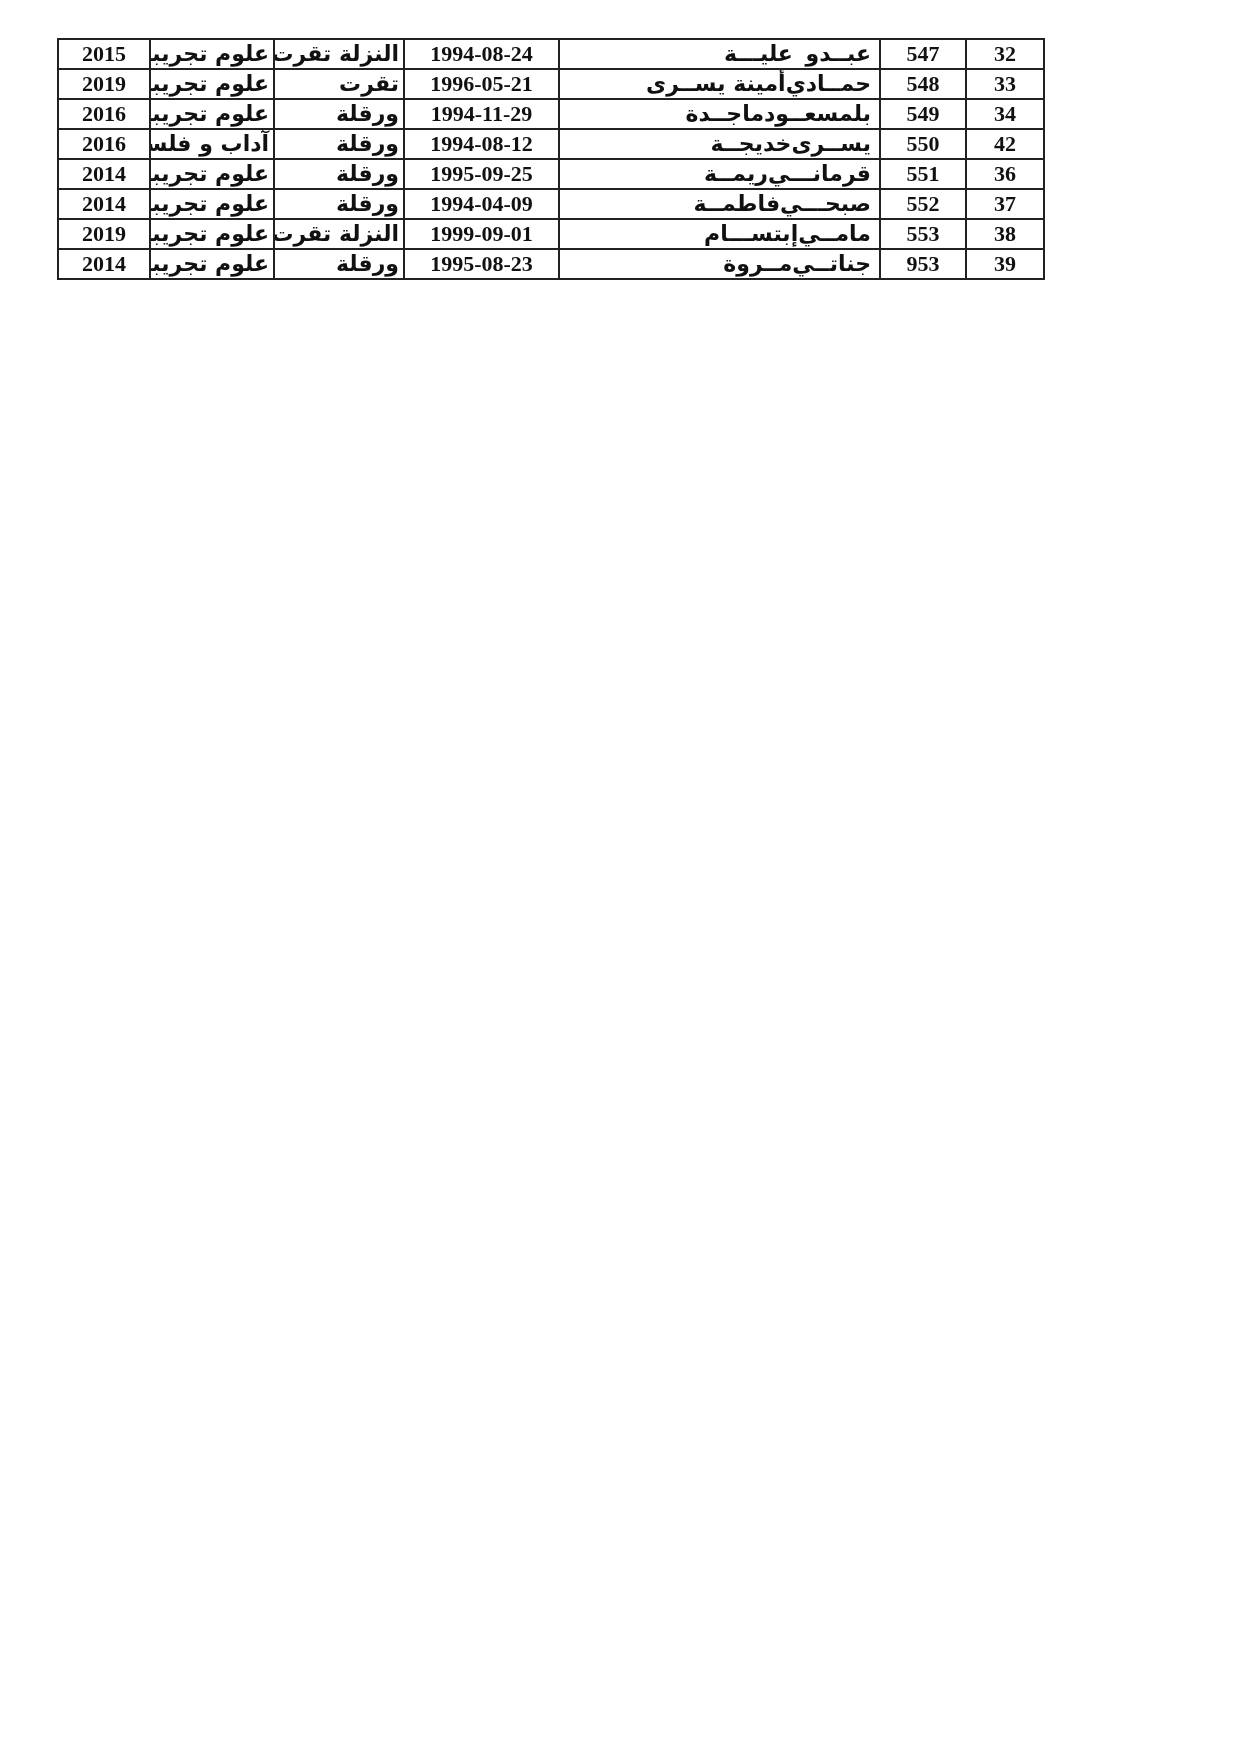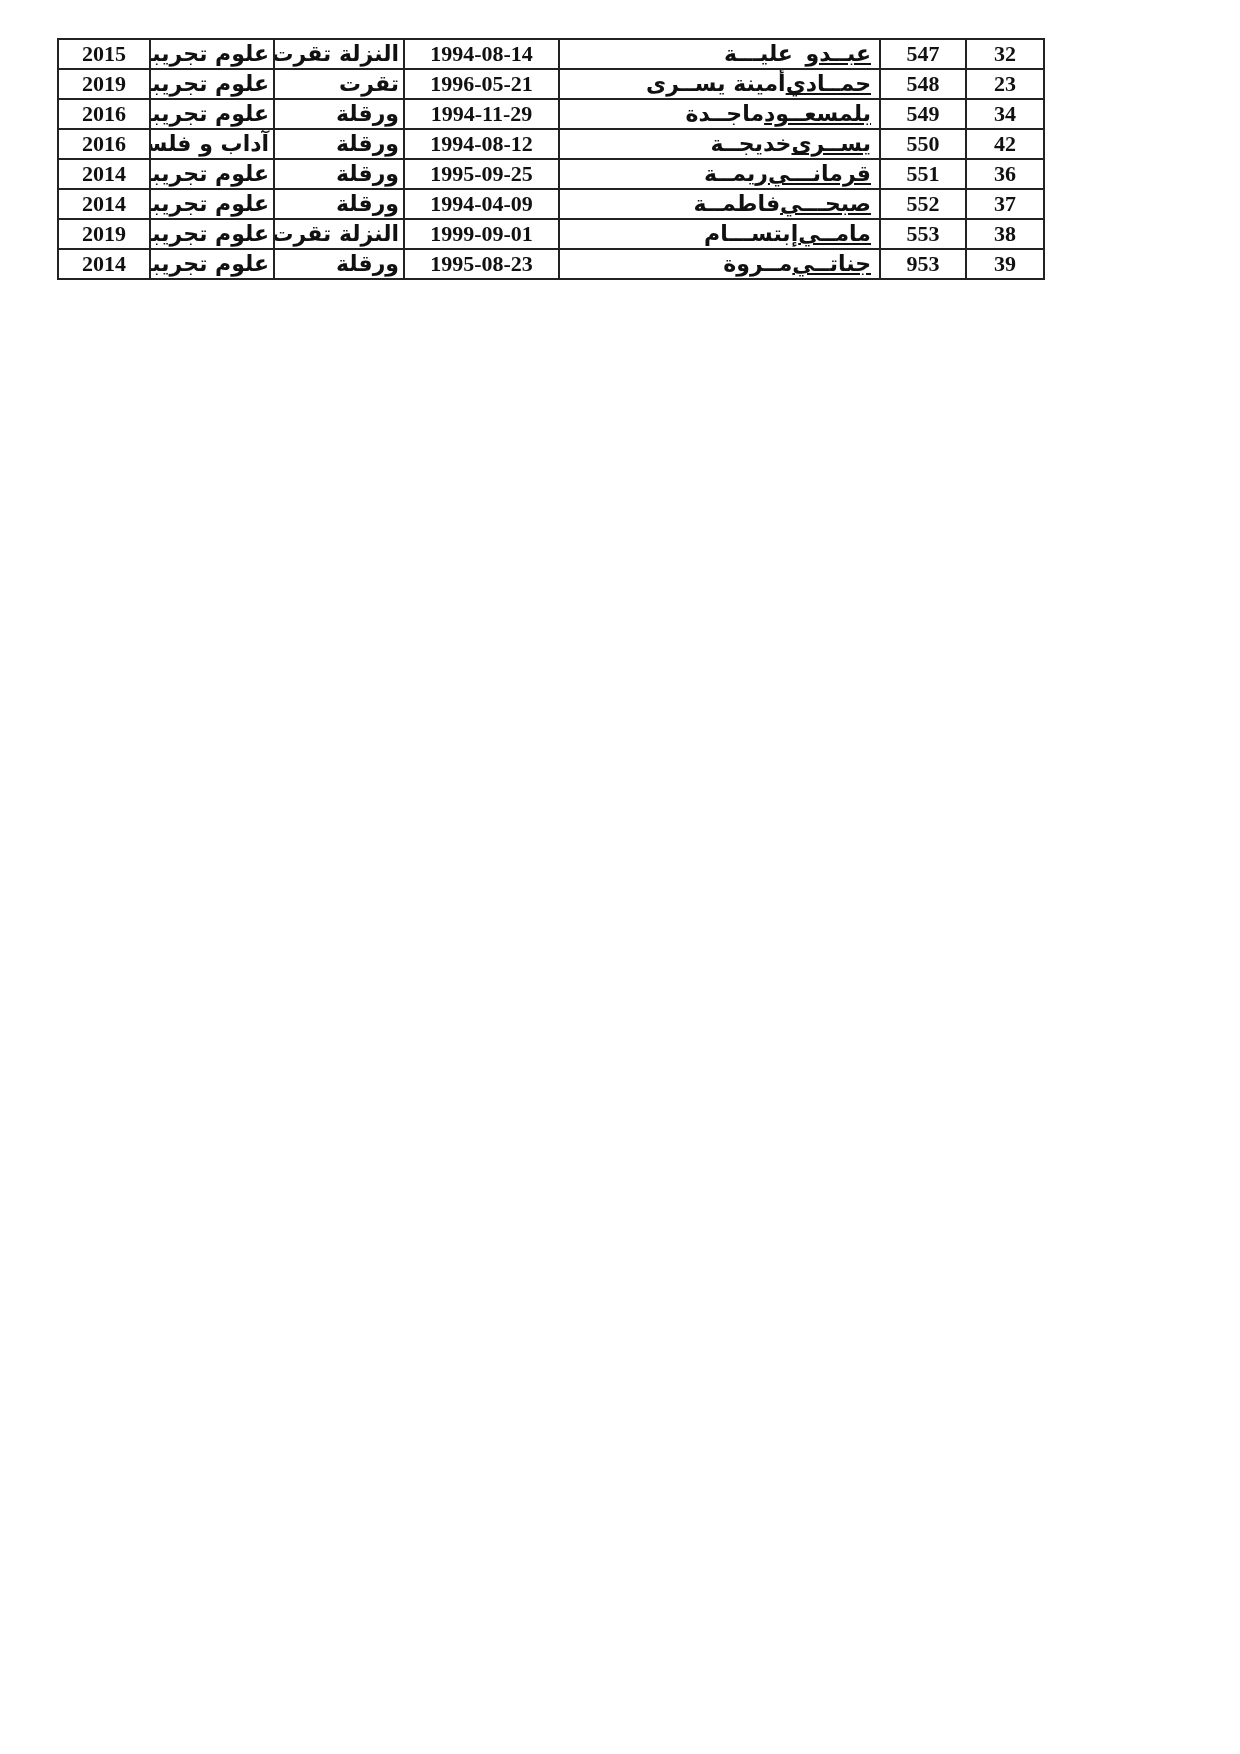--- a/index.html
+++ b/index.html
@@ -15,21 +15,21 @@
     border: 2px solid #222;
     height: 28px; padding: 0 4px;
     font-size: 22px; font-weight: bold; line-height: 28px;
     white-space: nowrap; overflow: hidden;
   }
   td.num { text-align: center; font-family: "Liberation Serif", serif; font-size: 23px; }
   td.ar { font-family: "DejaVu Sans", "Liberation Sans", sans-serif; font-size: 19px; direction: rtl; }
   td.ar.right { text-align: right; }
   td.name { direction: rtl; font-family: "DejaVu Sans", "Liberation Sans", sans-serif; font-size: 19px; padding: 0; }
   td.name .wrap { display: flex; flex-direction: row; justify-content: space-between; padding: 0 4px 0 160px; }
-  td.name .last { text-align: right; text-decoration: underline; }
+  td.name .last { text-align: right; }
   td.name .first { text-align: left; }
   col.c-year { width: 92px; }
   col.c-spec { width: 124px; }
   col.c-place { width: 130px; }
   col.c-date { width: 155px; }
   col.c-name { width: 321px; }
   col.c-id { width: 86px; }
   col.c-no { width: 78px; }
 </style>
 </head>
@@ -45,21 +45,21 @@
         <col class="c-name">
         <col class="c-id">
         <col class="c-no">
     </colgroup>
     <tbody id="roster-body">
 
     <tr class="" style="">
         <td class="num">2015</td>
         <td class="ar right">علوم تجريبية</td>
         <td class="ar right">النزلة تقرت</td>
-        <td class="num">1994-08-14</td>
+        <td class="num">1994-08-24</td>
         <td class="name">
           <div class="wrap">
             <span class="last">عبــدو</span>
             <span class="first">عليـــة</span>
           </div>
         </td>
         <td class="num">547</td>
         <td class="num">32</td>
       </tr>
         <tr class="" style="">
@@ -67,21 +67,21 @@
         <td class="ar right">علوم تجريبية</td>
         <td class="ar right">تقرت</td>
         <td class="num">1996-05-21</td>
         <td class="name">
           <div class="wrap">
             <span class="last">حمــادي</span>
             <span class="first">أمينة يســرى</span>
           </div>
         </td>
         <td class="num">548</td>
-        <td class="num">23</td>
+        <td class="num">33</td>
       </tr>
         <tr class="" style="">
         <td class="num">2016</td>
         <td class="ar right">علوم تجريبية</td>
         <td class="ar right">ورقلة</td>
         <td class="num">1994-11-29</td>
         <td class="name">
           <div class="wrap">
             <span class="last">بلمسعــود</span>
             <span class="first">ماجــدة</span>

